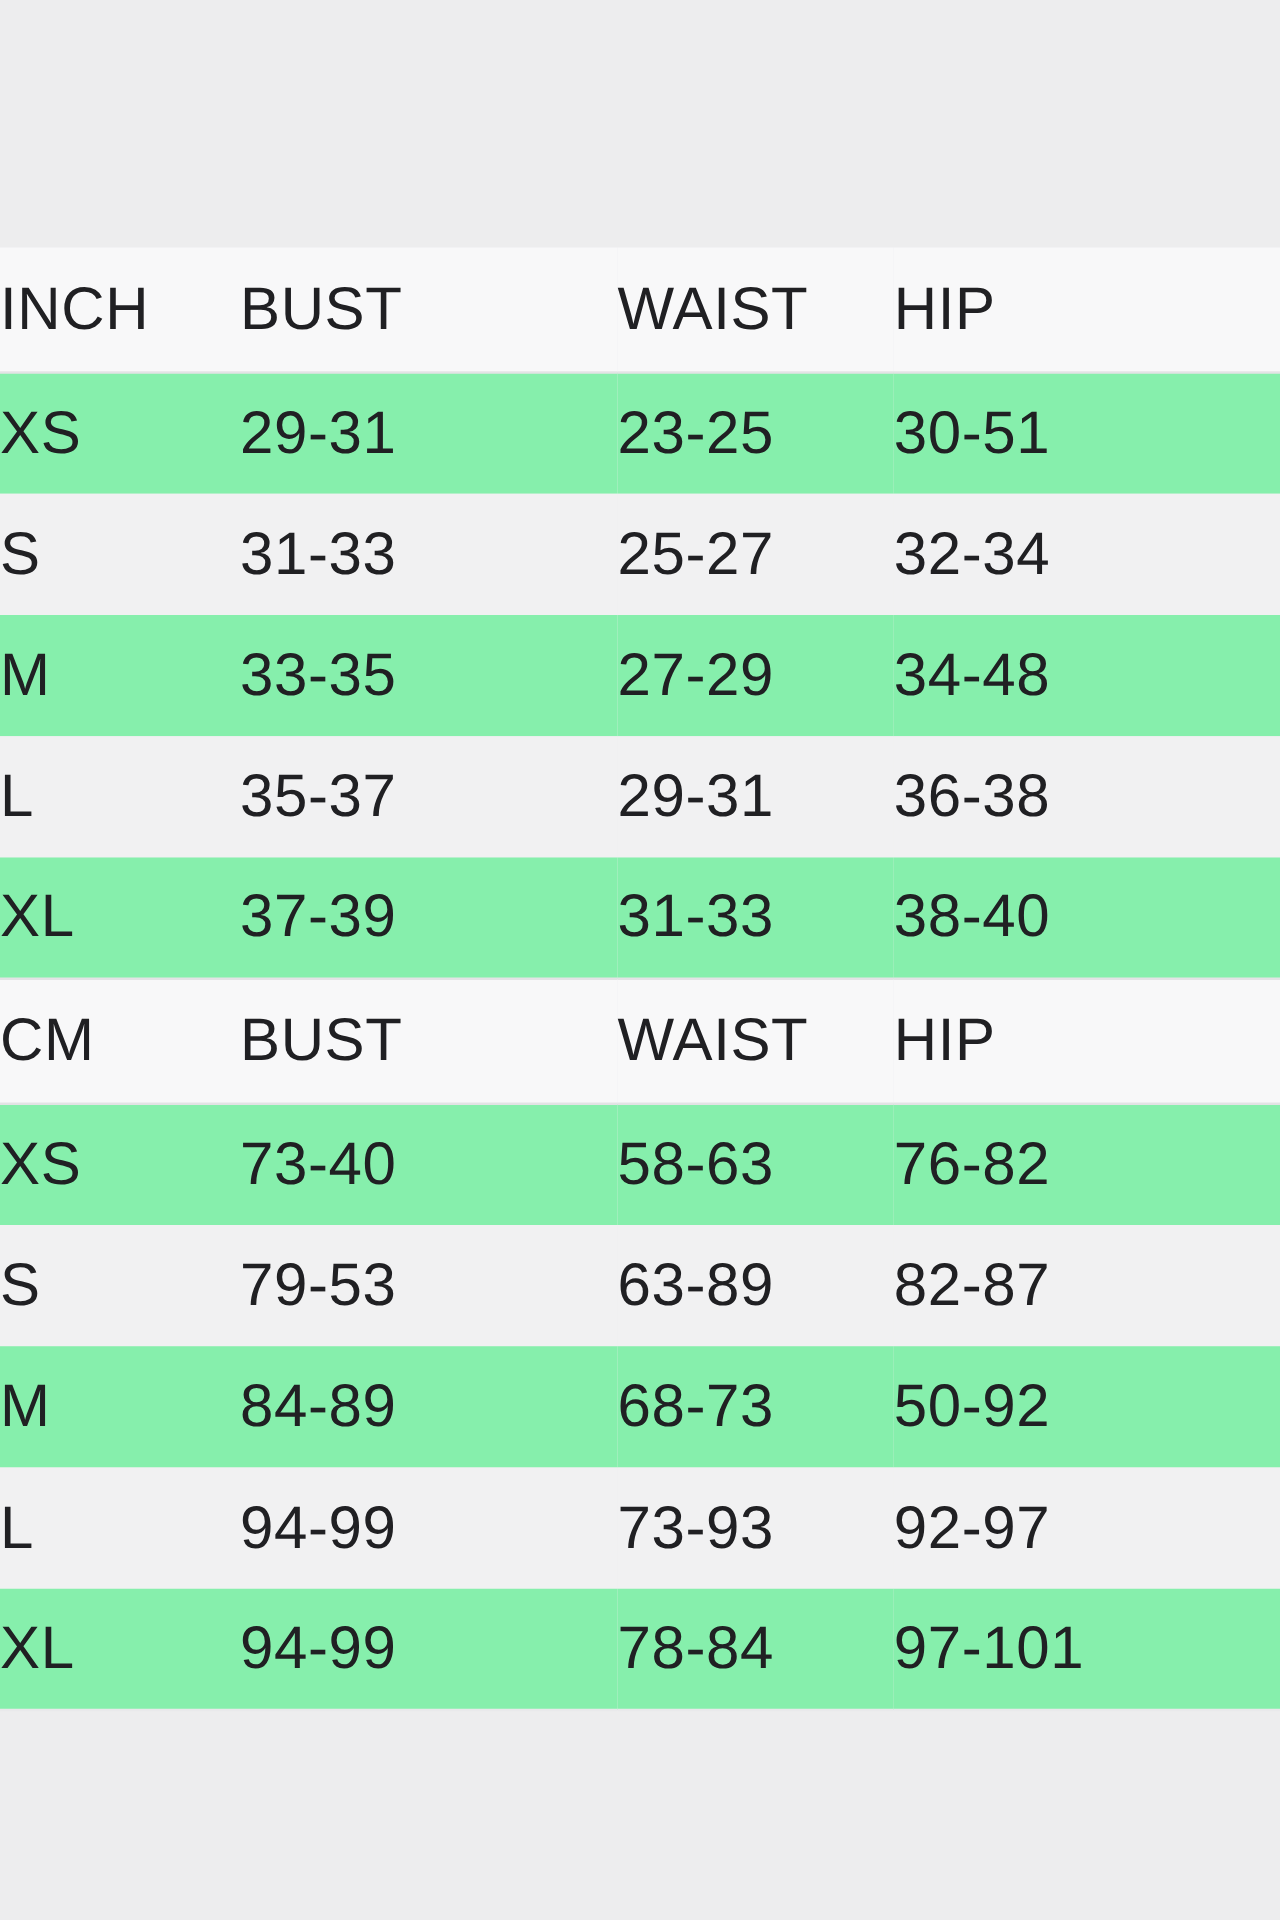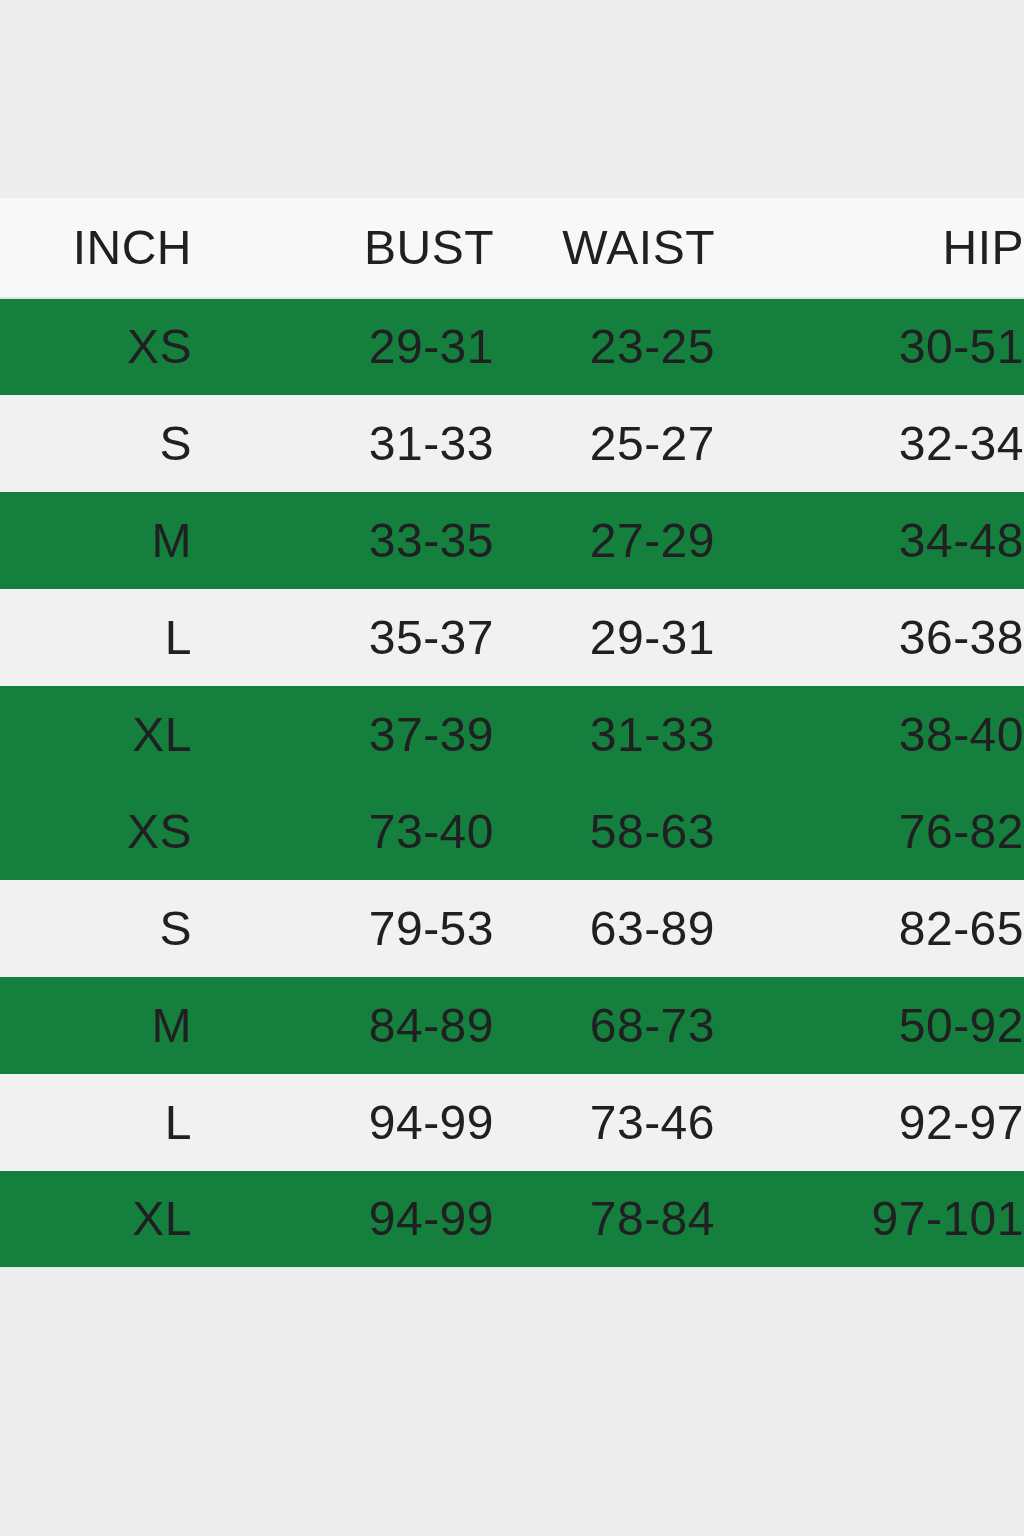--- a/index.html
+++ b/index.html
@@ -11,33 +11,33 @@
     color: #202023;
     overflow: hidden;
   }
   .spacer-top { height: 198px; }
   table.size-chart {
     width: 1024px;
     border-collapse: collapse;
     table-layout: fixed;
   }
   td {
-    text-align: right;
+    text-align: left;
     vertical-align: middle;
     font-size: 48px;
     font-weight: 400;
     line-height: 1;
     padding: 0;
     letter-spacing: 0.5px;
   }
   tr.header-row { height: 100px; background: #f8f8f9; }
   tr.header-row td { border-bottom: 2px solid #e3e3e5; }
   tr.header-row.cm-header td { border-top: 2px solid #e3e3e5; }
   tr.data-row { height: 97px; }
-  tr.row-light { background: #15803d; }
+  tr.row-light { background: #86efac; }
   tr.row-shaded { background: #f1f1f2; }
   tr.last-row td { border-bottom: 2px solid #e9e9eb; }
 </style>
 </head>
 <body>
 
 <div class="page">
   <div class="spacer-top"></div>
 
   <table class="size-chart">
@@ -81,42 +81,48 @@
       </tr>
       <tr class="data-row row-light">
         <td>XL</td>
         <td>37-39</td>
         <td>31-33</td>
         <td>38-40</td>
       </tr>
     </tbody>
 
     <tbody>
+      <tr class="header-row cm-header">
+        <td>CM</td>
+        <td>BUST</td>
+        <td>WAIST</td>
+        <td>HIP</td>
+      </tr>
       <tr class="data-row row-light">
         <td>XS</td>
         <td>73-40</td>
         <td>58-63</td>
         <td>76-82</td>
       </tr>
       <tr class="data-row row-shaded">
         <td>S</td>
         <td>79-53</td>
         <td>63-89</td>
-        <td>82-65</td>
+        <td>82-87</td>
       </tr>
       <tr class="data-row row-light">
         <td>M</td>
         <td>84-89</td>
         <td>68-73</td>
         <td>50-92</td>
       </tr>
       <tr class="data-row row-shaded">
         <td>L</td>
         <td>94-99</td>
-        <td>73-46</td>
+        <td>73-93</td>
         <td>92-97</td>
       </tr>
       <tr class="data-row row-light last-row">
         <td>XL</td>
         <td>94-99</td>
         <td>78-84</td>
         <td>97-101</td>
       </tr>
     </tbody>
   </table>

